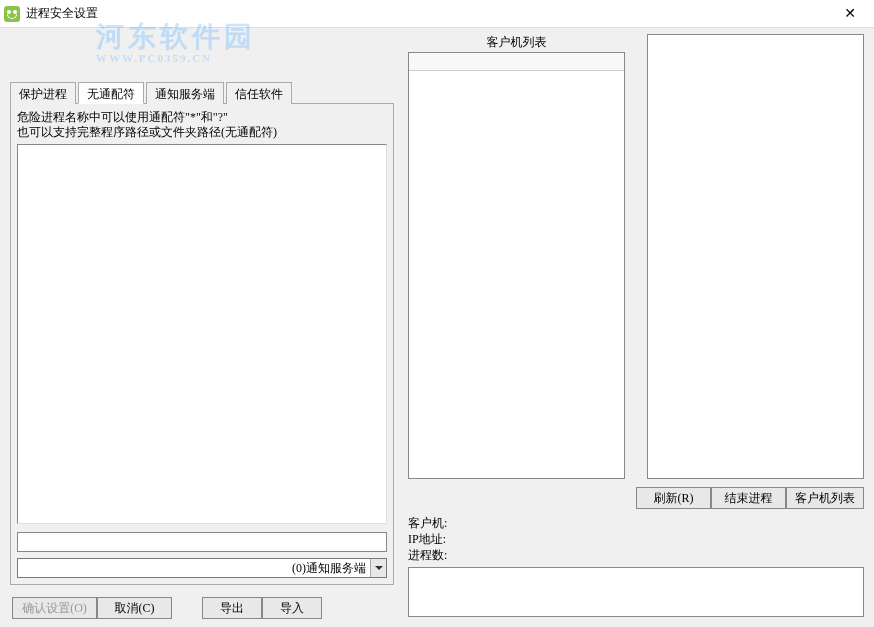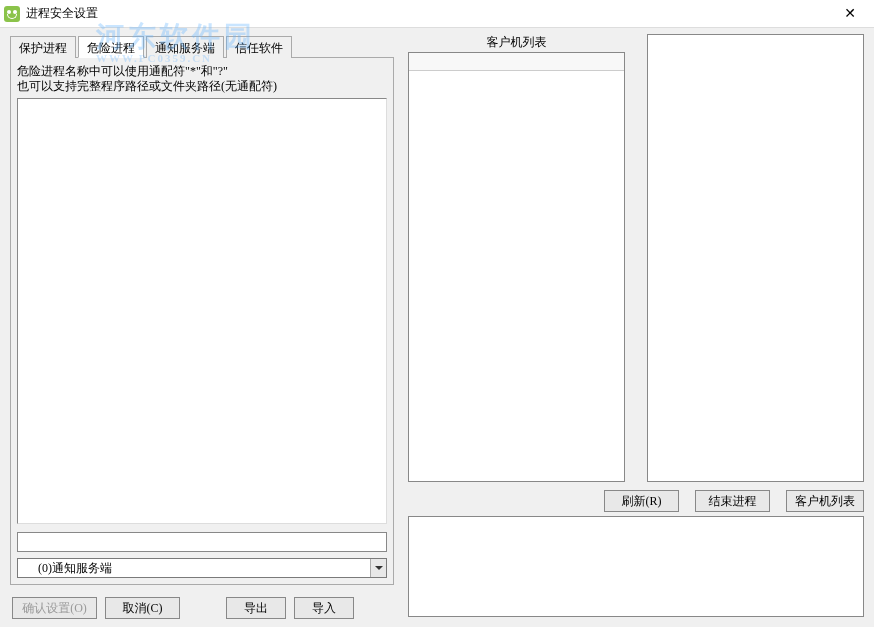--- a/index.html
+++ b/index.html
@@ -73,20 +73,21 @@
 }
 .content {
   display: flex;
   height: calc(100% - 28px);
 }
 .left-panel {
   width: 404px;
   padding: 8px 10px;
   display: flex;
   flex-direction: column;
+  margin-top: 46px;
 }
 .tabs {
   display: flex;
   height: 22px;
   position: relative;
 }
 .tab {
   padding: 3px 8px;
   border: 1px solid #aaa;
   border-bottom: none;
@@ -138,21 +139,22 @@
 .dropdown-row {
   margin-top: 6px;
   height: 20px;
   border: 1px solid #7a7a7a;
   background: #fff;
   display: flex;
   align-items: center;
 }
 .dropdown-row .sel-text {
   flex: 1;
-  padding: 0 20px;
+  padding: 0 4px;
+  text-align: right;
 }
 .dropdown-row .arrow {
   width: 16px; height: 100%;
   border-left: 1px solid #aaa;
   background: #e8e8e8;
   display: flex; align-items: center; justify-content: center;
 }
 .dropdown-row .arrow::after {
   content: "";
   border: 4px solid transparent;
@@ -173,21 +175,20 @@
   display: flex;
   align-items: center;
   justify-content: center;
   cursor: pointer;
   font-size: 12px;
   padding: 0 8px;
 }
 .btn.disabled { color: #999; cursor: default; }
 .bottom-buttons {
   display: flex;
-  gap: 8px;
   margin-top: 12px;
   padding: 0 2px;
 }
 .right-panel {
   flex: 1;
   padding: 6px 10px 10px 4px;
   display: flex;
   flex-direction: column;
 }
 .right-top {
@@ -211,21 +212,21 @@
   border: 1px solid #888;
   position: relative;
 }
 .listbox-header {
   height: 18px;
   border-bottom: 1px solid #ccc;
   background: #f8f8f8;
 }
 .right-btn-row {
   display: flex;
-  gap: 16px;
+  gap: 0;
   margin-top: 8px;
   justify-content: flex-end;
 }
 .info-rows {
   margin-top: 6px;
   font-size: 12px;
   line-height: 16px;
 }
 .log-box {
   flex: 1;
@@ -246,21 +247,21 @@
 
 <div class="watermark">
   <span>河东软件园</span>
   <span class="sub">WWW.PC0359.CN</span>
 </div>
 
 <div class="content">
   <div class="left-panel">
     <div class="tabs">
       <div class="tab">保护进程</div>
-      <div class="tab active">危险进程</div>
+      <div class="tab active">无通配符</div>
       <div class="tab">通知服务端</div>
       <div class="tab">信任软件</div>
     </div>
     <div class="tab-content">
       <div class="hint-text">
         <div>危险进程名称中可以使用通配符"*"和"?"</div>
         <div>也可以支持完整程序路径或文件夹路径(无通配符)</div>
       </div>
       <div class="process-list"></div>
       <div class="input-row">
@@ -290,15 +291,29 @@
       </div>
       <div class="col">
         <div class="listbox"></div>
       </div>
     </div>
     <div class="right-btn-row">
       <div class="btn">刷新(R)</div>
       <div class="btn">结束进程</div>
       <div class="btn">客户机列表</div>
     </div>
+    <div class="info-rows">
+      <div>
+        <span>客户机:</span>
+        <span></span>
+      </div>
+      <div>
+        <span>IP地址:</span>
+        <span></span>
+      </div>
+      <div>
+        <span>进程数:</span>
+        <span></span>
+      </div>
+    </div>
     <div class="log-box"></div>
   </div>
 </div>
 
 </body></html>

